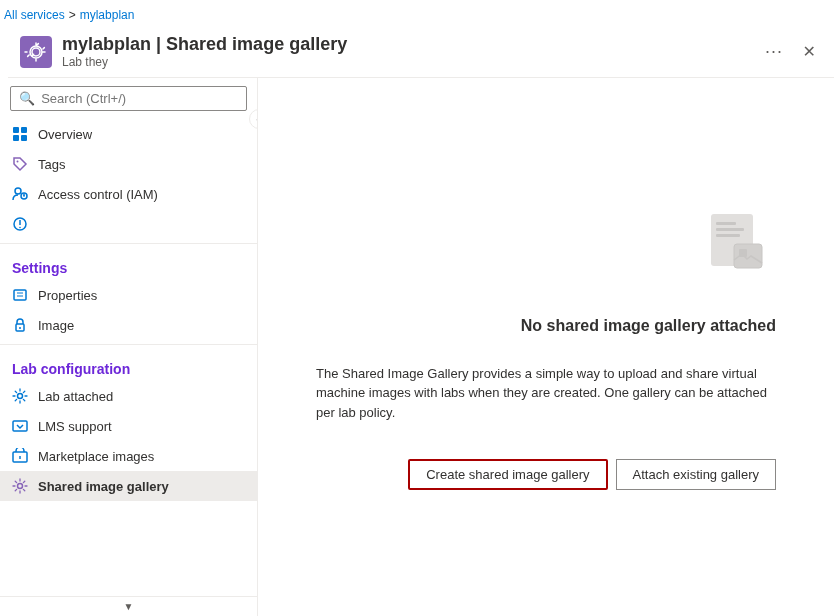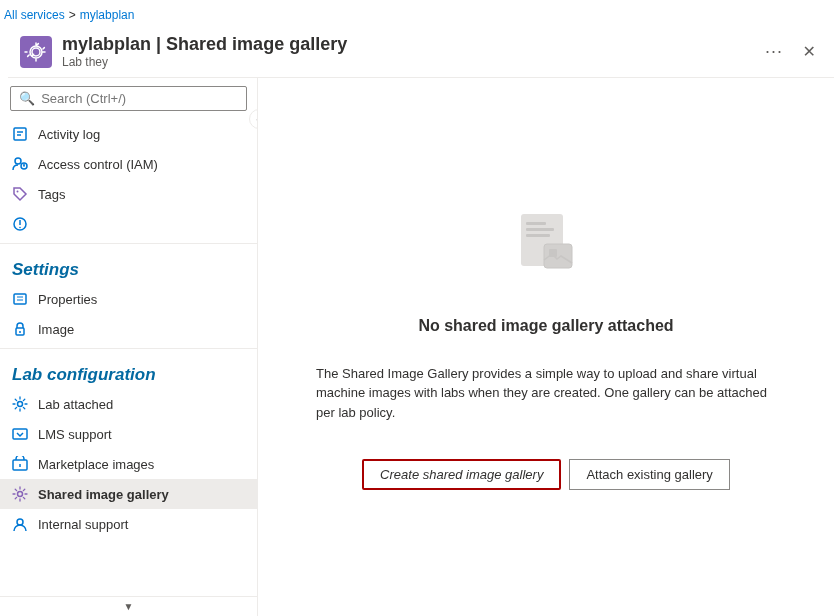--- a/index.html
+++ b/index.html
@@ -32,37 +32,37 @@
     .search-icon { color: #605e5c; font-size: 13px; }
 
     .sidebar-scroll { overflow-y: auto; flex: 1; }
     .sidebar-scroll::-webkit-scrollbar { width: 6px; }
     .sidebar-scroll::-webkit-scrollbar-thumb { background: #c8c6c4; border-radius: 3px; }
 
     .nav-item { display: flex; align-items: center; padding: 7px 12px; cursor: pointer; gap: 10px; font-size: 13px; color: #323130; }
     .nav-item.active { background: #edebe9; font-weight: 600; }
     .nav-icon { width: 16px; height: 16px; display: flex; align-items: center; justify-content: center; flex-shrink: 0; }
 
-    .sidebar-section-label { padding: 12px 12px 4px 12px; font-size: 17px; font-weight: 600; color: #0369a1; font-style: italic; }
+    .sidebar-section-label { padding: 12px 12px 4px 12px; font-size: 14px; font-weight: 600; color: #6d28d9; }
     .sidebar-divider { border: none; border-top: 1px solid #edebe9; margin: 4px 0; }
 
     
     .collapse-btn { position: absolute; right: -12px; top: 50%; transform: translateY(-50%); width: 20px; height: 20px; background: #fff; border: 1px solid #edebe9; border-radius: 50%; display: flex; align-items: center; justify-content: center; cursor: pointer; z-index: 10; font-size: 10px; color: #605e5c; }
 
     
     .content { flex: 1; display: flex; flex-direction: column; align-items: center; justify-content: center; padding: 20px; position: relative; overflow: hidden; }
 
     
-    .empty-state { display: flex; flex-direction: column; align-items: center; max-width: 460px; text-align: center; gap: 17px; }
+    .empty-state { display: flex; flex-direction: column; align-items: flex-end; max-width: 460px; text-align: center; gap: 17px; }
     .empty-state-icon { width: 80px; height: 80px; margin-bottom: 16px; }
     .empty-state-title { font-size: 16px; font-weight: 600; margin-bottom: 12px; }
     .empty-state-desc { font-size: 13px; color: #323130; line-height: 1.5; margin-bottom: 20px; text-align: left; }
     .empty-state-actions { display: flex; gap: 8px; }
 
-    .btn-primary { padding: 6px 16px; border: 2px solid #a80000; background: #fff; color: #323130; font-size: 13px; cursor: pointer; border-radius: 2px; font-style: italic; }
+    .btn-primary { padding: 6px 16px; border: 2px solid #a80000; background: #fff; color: #323130; font-size: 13px; cursor: pointer; border-radius: 2px; }
     .btn-secondary { padding: 6px 16px; border: 1px solid #8a8886; background: #fff; color: #323130; font-size: 13px; cursor: pointer; border-radius: 0; }
 
     
     .icon-overview { color: #0078d4; }
     .icon-activity { color: #0078d4; }
     .icon-access { color: #0078d4; }
     .icon-tags { color: #8764b8; }
     .icon-diagnose { color: #0078d4; }
     .icon-properties { color: #0078d4; }
     .icon-locks { color: #0078d4; }
@@ -117,56 +117,57 @@
           <input type="text" placeholder="Search (Ctrl+/)" style="">
         </div>
       </div>
 
       <div style="position: relative;">
         <button class="collapse-btn">«</button>
       </div>
 
       <div class="sidebar-scroll">
 
-
-        <div class="nav-item">
-          <span class="nav-icon icon-activity">
-            <svg width="16" height="16" viewBox="0 0 16 16">
-                <rect x="2" y="2" width="12" height="12" rx="1" fill="none" stroke="#0078d4" stroke-width="1.5"></rect>
-                <line x1="5" y1="6" x2="11" y2="6" stroke="#0078d4" stroke-width="1.5"></line>
-                <line x1="5" y1="9" x2="9" y2="9" stroke="#0078d4" stroke-width="1.5"></line>
-              </svg>
-          </span>
-          <span>Activity log</span>
+        <div class="nav-item">
+          <span class="nav-icon icon-overview">
+            <svg width="16" height="16" viewBox="0 0 16 16">
+                <rect x="1" y="1" width="6" height="6" rx="1" fill="#0078d4"></rect>
+                <rect x="9" y="1" width="6" height="6" rx="1" fill="#0078d4"></rect>
+                <rect x="1" y="9" width="6" height="6" rx="1" fill="#0078d4"></rect>
+                <rect x="9" y="9" width="6" height="6" rx="1" fill="#0078d4"></rect>
+              </svg>
+          </span>
+          <span>Overview</span>
+        </div>
+
+
+        <div class="nav-item">
+          <span class="nav-icon icon-tags">
+            <svg width="16" height="16" viewBox="0 0 16 16">
+                <path d="M2 2h6l6 6-6 6-6-6V2z" fill="none" stroke="#8764b8" stroke-width="1.5"></path>
+                <circle cx="5.5" cy="5.5" r="1" fill="#8764b8"></circle>
+              </svg>
+          </span>
+          <span>Tags</span>
         </div>
 
         <div class="nav-item">
           <span class="nav-icon icon-access">
             <svg width="16" height="16" viewBox="0 0 16 16">
                 <circle cx="6" cy="5" r="3" fill="none" stroke="#0078d4" stroke-width="1.5"></circle>
                 <path d="M1 14c0-3 2-5 5-5" stroke="#0078d4" stroke-width="1.5" fill="none"></path>
                 <circle cx="12" cy="10" r="3" fill="none" stroke="#0078d4" stroke-width="1.5"></circle>
                 <line x1="12" y1="8" x2="12" y2="10" stroke="#0078d4" stroke-width="1.5"></line>
                 <line x1="11" y1="10" x2="13" y2="10" stroke="#0078d4" stroke-width="1.2"></line>
               </svg>
           </span>
           <span>Access control (IAM)</span>
         </div>
 
         <div class="nav-item">
-          <span class="nav-icon icon-tags">
-            <svg width="16" height="16" viewBox="0 0 16 16">
-                <path d="M2 2h6l6 6-6 6-6-6V2z" fill="none" stroke="#8764b8" stroke-width="1.5"></path>
-                <circle cx="5.5" cy="5.5" r="1" fill="#8764b8"></circle>
-              </svg>
-          </span>
-          <span>Tags</span>
-        </div>
-
-        <div class="nav-item">
           <span class="nav-icon icon-diagnose">
             <svg width="16" height="16" viewBox="0 0 16 16">
                 <circle cx="8" cy="8" r="6" fill="none" stroke="#0078d4" stroke-width="1.5"></circle>
                 <line x1="8" y1="4" x2="8" y2="9" stroke="#0078d4" stroke-width="1.5"></line>
                 <circle cx="8" cy="11.5" r="0.8" fill="#0078d4"></circle>
               </svg>
           </span>
         </div>
 
         <hr class="sidebar-divider">
@@ -231,29 +232,20 @@
         <div class="nav-item active">
           <span class="nav-icon icon-sharedgallery">
             <svg width="16" height="16" viewBox="0 0 16 16">
                 <circle cx="8" cy="8" r="2.5" fill="none" stroke="#8764b8" stroke-width="1.5"></circle>
                 <path d="M8 1v2M8 13v2M1 8h2M13 8h2M3.22 3.22l1.42 1.42M11.36 11.36l1.42 1.42M3.22 12.78l1.42-1.42M11.36 4.64l1.42-1.42" stroke="#8764b8" stroke-width="1.3" stroke-linecap="round"></path>
               </svg>
           </span>
           <span>Shared image gallery</span>
         </div>
 
-        <div class="nav-item">
-          <span class="nav-icon icon-internal">
-            <svg width="16" height="16" viewBox="0 0 16 16">
-                <circle cx="8" cy="6" r="3" fill="none" stroke="#0078d4" stroke-width="1.5"></circle>
-                <path d="M2 15c0-3.3 2.7-6 6-6s6 2.7 6 6" fill="none" stroke="#0078d4" stroke-width="1.5"></path>
-              </svg>
-          </span>
-          <span>Internal support</span>
-        </div>
 
       </div>
 
       <div style="width:100%; height:20px; display:flex; align-items:center; justify-content:center; border-top:1px solid #edebe9;">
         <span style="color:#605e5c; font-size:10px;">▼</span>
       </div>
     </div>
   </div>
 
   <div class="content">

